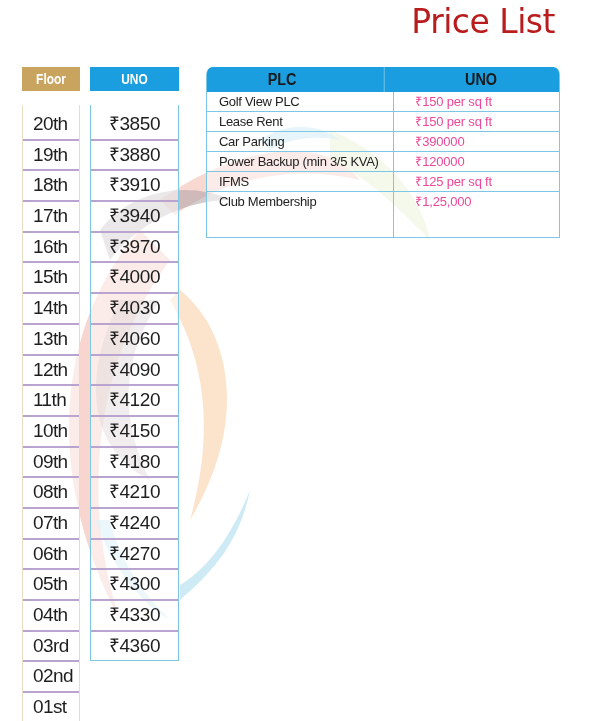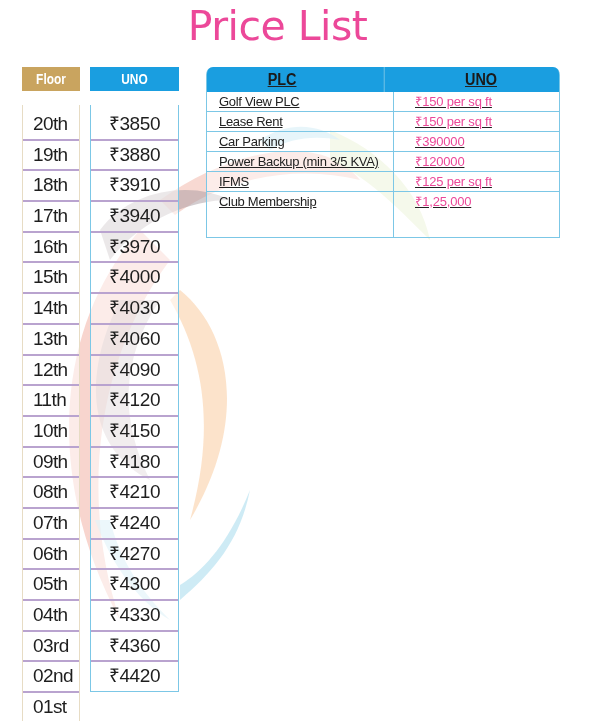--- a/index.html
+++ b/index.html
@@ -5,22 +5,22 @@
     html, body { margin: 0; padding: 0; }
     body {
       width: 600px; height: 721px; overflow: hidden; position: relative;
       background: #ffffff;
       font-family: "Liberation Sans", sans-serif;
       color: #222;
     }
     
     .bg { position: absolute; left: 0; top: 0; width: 600px; height: 721px; z-index: 0; }
     .title {
-      position: absolute; left: 0; width: 555px; top: 2px; text-align: center;
-      font-family: "DejaVu Sans", sans-serif; font-size: 41px; color: #ec4899;
+      position: absolute; left: 0; width: 555px; top: 2px; text-align: right;
+      font-family: "DejaVu Sans", sans-serif; font-size: 33px; color: #b91c1c;
       letter-spacing: -0.5px; z-index: 2;
     }
     
     .col { position: absolute; z-index: 2; }
     .col-floor { left: 22px; top: 67px; width: 58px; }
     .col-uno { left: 90px; top: 67px; width: 89px; }
     .col-head {
       height: 24px; line-height: 24px; text-align: center; color: #fff;
       font-weight: bold; font-size: 14px;
       font-family: "Liberation Sans", sans-serif; transform: scaleX(0.85);
@@ -37,21 +37,20 @@
       color: #1e1e1e; white-space: nowrap; overflow: hidden;
     }
     .cell:last-child { border-bottom: none; }
     .col-floor .cell { padding-left: 10px; letter-spacing: -0.6px; }
     .col-uno .cell { text-align: center; letter-spacing: -0.4px; }
     
     .plc {
       position: absolute; left: 206px; top: 67px; width: 352px; z-index: 2;
       border: 1px solid #7cc7e6; border-top: none; border-radius: 8px 8px 0 0;
       background: rgba(255,255,255,0.5);
-      text-decoration: underline;
     }
     .plc-head { display: flex; background: #1a9ee0; border-radius: 6px 6px 0 0; height: 25px; }
     .plc-head div {
       line-height: 25px; font-weight: bold; font-size: 16px; color: #1a1a1a;
       text-align: center; transform: scaleX(0.9);
     }
     .plc-head .h1 { width: 187px; border-right: 1px solid #7cc7e6; padding-right: 40px; box-sizing: border-box; }
     .plc-head .h2 { flex: 1; padding-left: 10px; }
     .plc-row { display: flex; height: 19px; border-bottom: 1px solid #7cc7e6; justify-content: center; }
     .plc-row.last { border-bottom: none; height: 45px; }
@@ -128,21 +127,20 @@
     <div class="cell">₹4090</div>
     <div class="cell">₹4120</div>
     <div class="cell">₹4150</div>
     <div class="cell">₹4180</div>
     <div class="cell">₹4210</div>
     <div class="cell">₹4240</div>
     <div class="cell">₹4270</div>
     <div class="cell">₹4300</div>
     <div class="cell">₹4330</div>
     <div class="cell">₹4360</div>
-    <div class="cell">₹4420</div>
   </div>
 </div>
 
 <div class="plc">
   <div class="plc-head">
     <div class="h1">PLC</div>
     <div class="h2">UNO</div>
   </div>
   <div class="plc-row">
     <div class="k">Golf View PLC</div>

